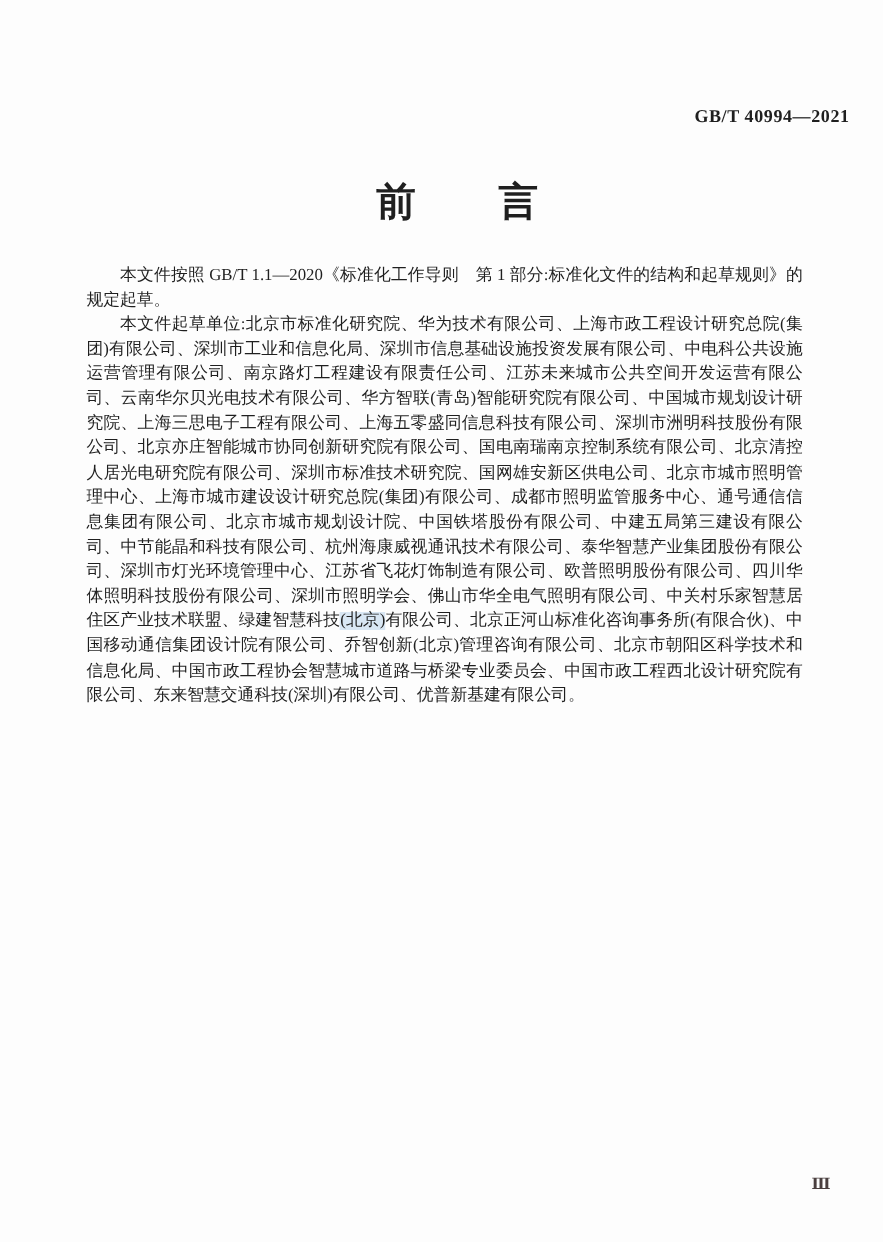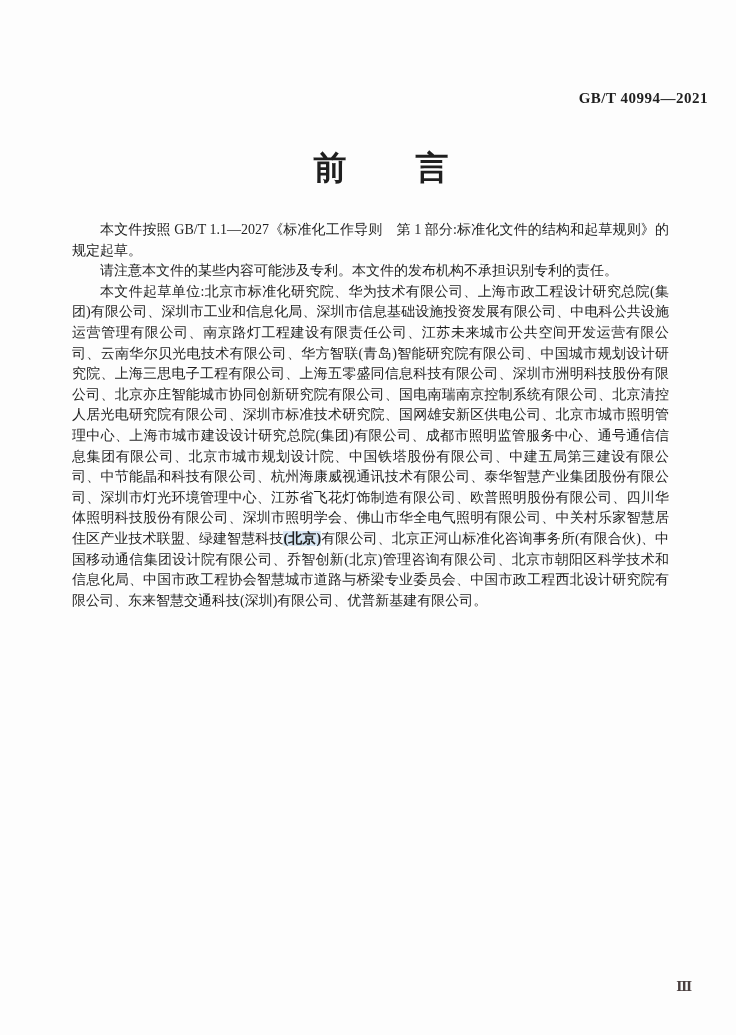--- a/index.html
+++ b/index.html
@@ -46,41 +46,39 @@
     line-height: 20.6px;
     text-align: justify;
     text-justify: inter-ideograph;
   }
   .content p {
     margin: 0;
     text-indent: 2em;
   }
   .hl {
     background: #d9e7f4;
-    font-weight: bold;
   }
   .page-number {
     position: absolute;
     top: 979px;
     right: 71px;
     font-size: 13px;
     font-weight: 700;
     color: #4a3f3f;
   }
 </style>
 </head>
 <body>
 
 <div class="page" style="color: rgb(31, 31, 31);">
 
   <div class="header-code">GB/T 40994—2021</div>
 
   <h1 class="title">前　　言</h1>
 
   <div class="content">
-    <p>本文件按照 GB/T 1.1—2027《标准化工作导则　第 1 部分:标准化文件的结构和起草规则》的规定起草。</p>
-    <p>请注意本文件的某些内容可能涉及专利。本文件的发布机构不承担识别专利的责任。</p>
+    <p>本文件按照 GB/T 1.1—2020《标准化工作导则　第 1 部分:标准化文件的结构和起草规则》的规定起草。</p>
     <p><span>本文件起草单位:北京市标准化研究院、华为技术有限公司、上海市政工程设计研究总院(集团)有限公司、深圳市工业和信息化局、深圳市信息基础设施投资发展有限公司、中电科公共设施运营管理有限公司、南京路灯工程建设有限责任公司、江苏未来城市公共空间开发运营有限公司、云南华尔贝光电技术有限公司、华方智联(青岛)智能研究院有限公司、中国城市规划设计研究院、上海三思电子工程有限公司、上海五零盛同信息科技有限公司、深圳市洲明科技股份有限公司、北京亦庄智能城市协同创新研究院有限公司、国电南瑞南京控制系统有限公司、北京清控人居光电研究院有限公司、深圳市标准技术研究院、国网雄安新区供电公司、北京市城市照明管理中心、上海市城市建设设计研究总院(集团)有限公司、成都市照明监管服务中心、通号通信信息集团有限公司、北京市城市规划设计院、中国铁塔股份有限公司、中建五局第三建设有限公司、中节能晶和科技有限公司、杭州海康威视通讯技术有限公司、泰华智慧产业集团股份有限公司、深圳市灯光环境管理中心、江苏省飞花灯饰制造有限公司、欧普照明股份有限公司、四川华体照明科技股份有限公司、深圳市照明学会、佛山市华全电气照明有限公司、中关村乐家智慧居住区产业技术联盟、绿建智慧科技</span><span class="hl" style="background: rgb(217, 231, 244);">(北京)</span><span>有限公司、北京正河山标准化咨询事务所(有限合伙)、中国移动通信集团设计院有限公司、乔智创新(北京)管理咨询有限公司、北京市朝阳区科学技术和信息化局、中国市政工程协会智慧城市道路与桥梁专业委员会、中国市政工程西北设计研究院有限公司、东来智慧交通科技(深圳)有限公司、优普新基建有限公司。</span></p>
   </div>
 
   <div class="page-number" style="color: rgb(74, 63, 63);">Ⅲ</div>
 
 </div>
 
 </body></html>

